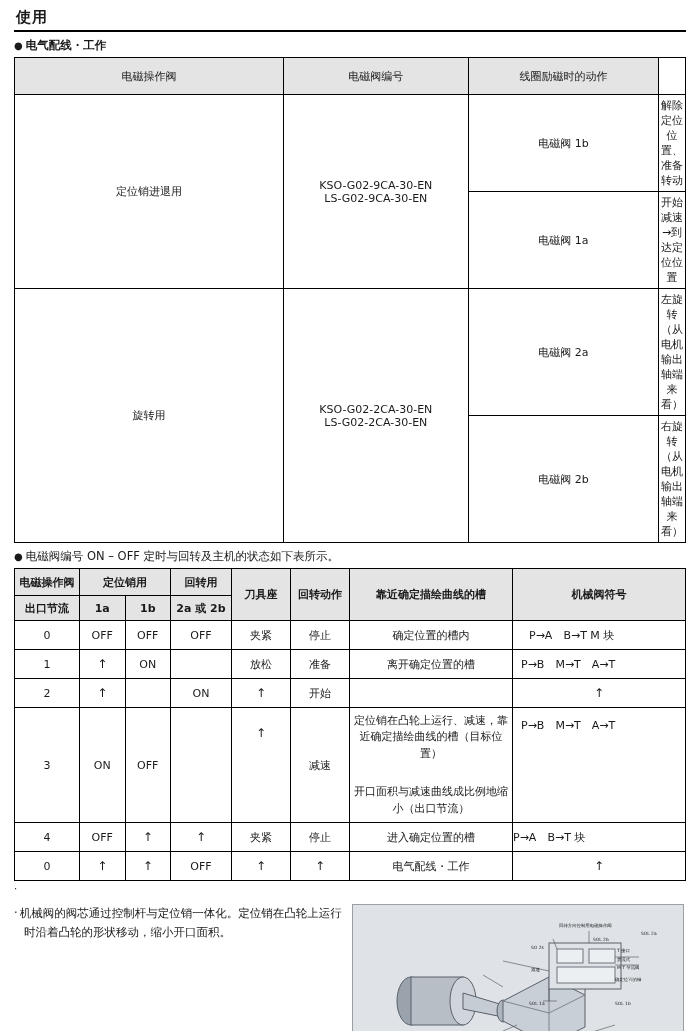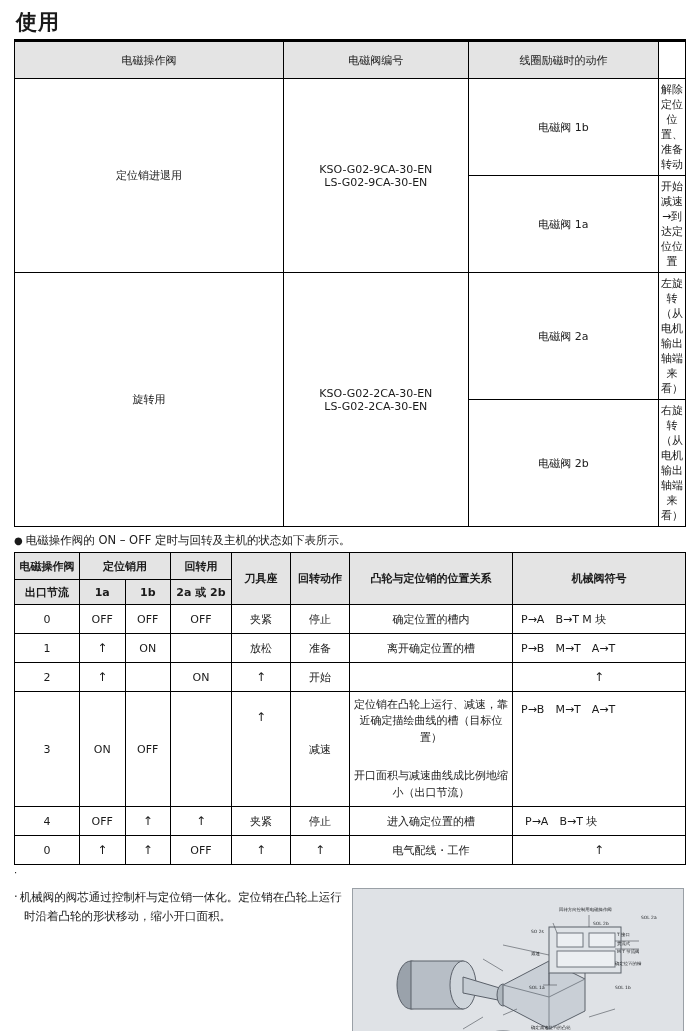--- a/index.html
+++ b/index.html
@@ -10,21 +10,21 @@
     font-size:11px;
     color:#1a1a1a;
     position:relative;
     overflow:hidden;
   }
   .page{position:relative;width:700px;height:1031px;padding:0;box-sizing:border-box;}
 
   
   .sec-head{
     margin:6px 14px 0 14px;
-    font-size:21px;font-weight:bold;
+    font-size:15px;font-weight:bold;
     border-bottom:2px solid #000;
     padding:2px 0 3px 2px;
     letter-spacing:1px;
   }
   .bullet-line{
     margin:6px 14px 4px 14px;
     font-size:11.5px;font-weight:bold;
   }
   .bullet-line .dot{font-size:10px;margin-right:3px;}
 
@@ -75,20 +75,23 @@
   .figure-box svg{position:absolute;left:0;top:0;}
 
   .spacer-dot{margin:2px 0 0 14px;font-size:10px;}
 </style>
 </head>
 <body>
 
 <div class="page">
 
   <div class="sec-head">使用</div>
+  <div class="bullet-line">
+    <span class="dot">●</span><span>电气配线・工作</span>
+  </div>
 
   <table class="tbl" id="wiring-table">
     <tbody>
         <tr>
       <td class="hdr" style="width:330px;height:30px;">电磁操作阀</td>
       <td class="hdr" style="width:110px;">电磁阀编号</td>
       <td class="hdr" style="width:230px;">线圈励磁时的动作</td>
     </tr>
     <tr>
       <td rowspan="2" style="width:110px;">定位销进退用</td>
@@ -113,50 +116,50 @@
       <td>左旋转（从电机输出轴端来看）</td>
     </tr>
     <tr>
       <td>电磁阀 2b</td>
       <td>右旋转（从电机输出轴端来看）</td>
     </tr>
   </tbody>
     </table>
 
   <div class="bullet-line" style="font-weight:normal;">
-    <span class="dot">●</span><span>电磁操作阀的 ON – OFF 定时与回转及主机的状态如下表所示。</span>
+    <span class="dot">●</span><span>电磁阀编号 ON – OFF 定时与回转及主机的状态如下表所示。</span>
   </div>
 
   <table class="tbl" id="op-table">
     <tbody>
         <tr>
       <td class="hdr" style="width:62px;height:22px;">电磁操作阀</td>
       <td class="hdr" colspan="2" style="width:72px;">定位销用</td>
       <td class="hdr" style="width:58px;">回转用</td>
       <td class="hdr" rowspan="2" style="width:56px;">刀具座</td>
       <td class="hdr" rowspan="2" style="width:56px;">回转动作</td>
-      <td class="hdr" rowspan="2" style="width:160px;">凸轮与定位销的位置关系</td>
+      <td class="hdr" rowspan="2" style="width:160px;">靠近确定描绘曲线的槽</td>
       <td class="hdr" rowspan="2" style="width:170px;">机械阀符号</td>
     </tr>
     <tr>
       <td class="hdr" style="height:20px;">出口节流</td>
       <td class="hdr">1a</td>
       <td class="hdr">1b</td>
       <td class="hdr">2a 或 2b</td>
     </tr>
 
     <tr>
       <td style="height:24px;">0</td>
       <td>OFF</td>
       <td>OFF</td>
       <td>OFF</td>
       <td>夹紧</td>
       <td>停止</td>
       <td>确定位置的槽内</td>
-      <td style="text-align:left;padding-left:8px;">P→A　B→T M 块</td>
+      <td style="text-align:left;padding-left:16px;">P→A　B→T M 块</td>
     </tr>
 
     <tr>
       <td style="height:24px;">1</td>
       <td class="arrow">↑</td>
       <td>ON</td>
       <td></td>
       <td>放松</td>
       <td>准备</td>
       <td>离开确定位置的槽</td>
@@ -190,21 +193,21 @@
     </tr>
 
     <tr>
       <td style="height:24px;">4</td>
       <td>OFF</td>
       <td class="arrow">↑</td>
       <td class="arrow">↑</td>
       <td>夹紧</td>
       <td>停止</td>
       <td>进入确定位置的槽</td>
-      <td style="text-align:left;padding-left:12px;">P→A　B→T 块</td>
+      <td style="text-align:left;padding-left:0;">P→A　B→T 块</td>
     </tr>
 
     <tr>
       <td style="height:24px;">0</td>
       <td class="arrow">↑</td>
       <td class="arrow">↑</td>
       <td>OFF</td>
       <td class="arrow">↑</td>
       <td class="arrow">↑</td>
       <td>电气配线・工作</td>

